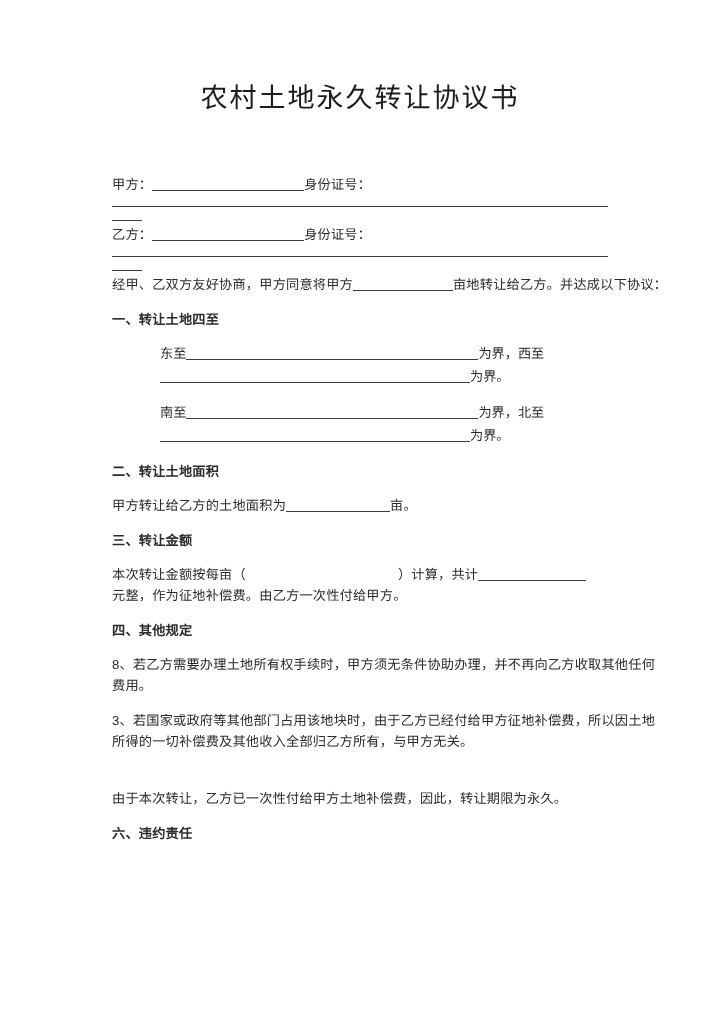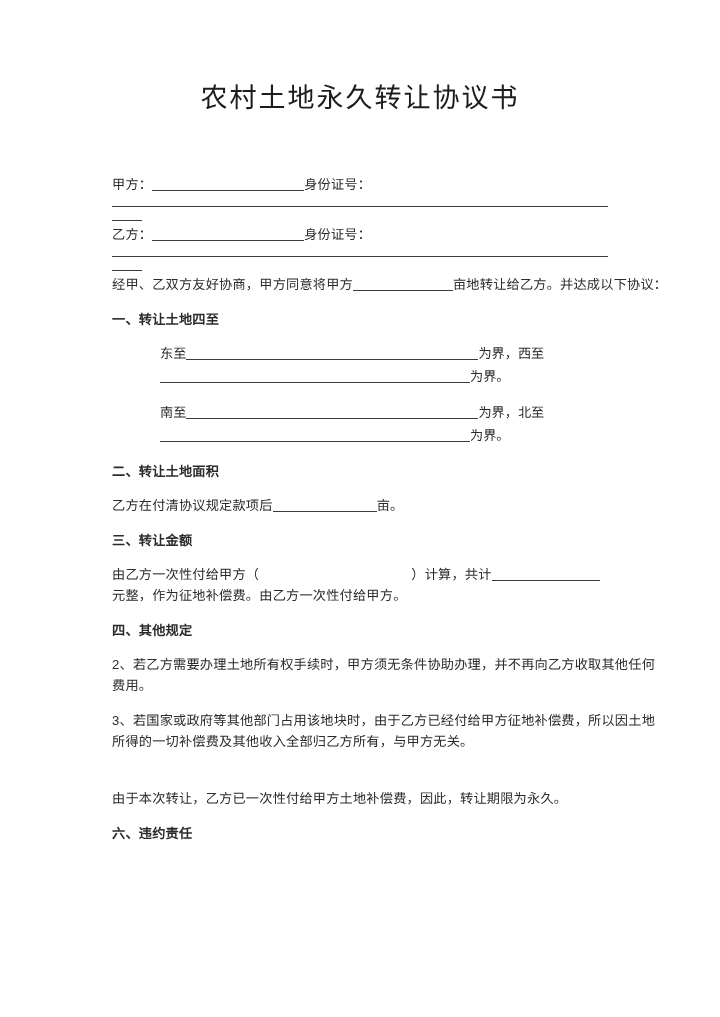--- a/index.html
+++ b/index.html
@@ -150,30 +150,30 @@
       <div class="boundary-row">
         <span>南至</span><span class="fill w-bound"></span><span>为界，北至</span>
       </div>
       <div class="boundary-row second">
         <span class="fill w-bound2"></span><span>为界。</span>
       </div>
     </div>
 
     <p class="para heading">二、转让土地面积</p>
     <p class="para">
-      <span>乙方在付清协议规定款项后</span><span class="fill w-area"></span><span>亩。</span>
+      <span>甲方转让给乙方的土地面积为</span><span class="fill w-area"></span><span>亩。</span>
     </p>
 
     <p class="para heading">三、转让金额</p>
     <p class="para">
-      <span class="nowrap"><span>由乙方一次性付给甲方（</span><span class="fill w-paren" style="border-bottom:none;"></span><span>）计算，共计</span><span class="fill w-amount"></span></span><br><span>元整，作为征地补偿费。由乙方一次性付给甲方。</span>
+      <span class="nowrap"><span>本次转让金额按每亩（</span><span class="fill w-paren" style="border-bottom:none;"></span><span>）计算，共计</span><span class="fill w-amount"></span></span><br><span>元整，作为征地补偿费。由乙方一次性付给甲方。</span>
     </p>
 
     <p class="para heading">四、其他规定</p>
-    <p class="para">2、若乙方需要办理土地所有权手续时，甲方须无条件协助办理，并不再向乙方收取其他任何费用。</p>
+    <p class="para">8、若乙方需要办理土地所有权手续时，甲方须无条件协助办理，并不再向乙方收取其他任何费用。</p>
     <p class="para">3、若国家或政府等其他部门占用该地块时，由于乙方已经付给甲方征地补偿费，所以因土地所得的一切补偿费及其他收入全部归乙方所有，与甲方无关。</p>
 
     <div class="spacer-blank"></div>
 
     <p class="para">由于本次转让，乙方已一次性付给甲方土地补偿费，因此，转让期限为永久。</p>
 
     <p class="para heading">六、违约责任</p>
 
   </div>
 </div>

